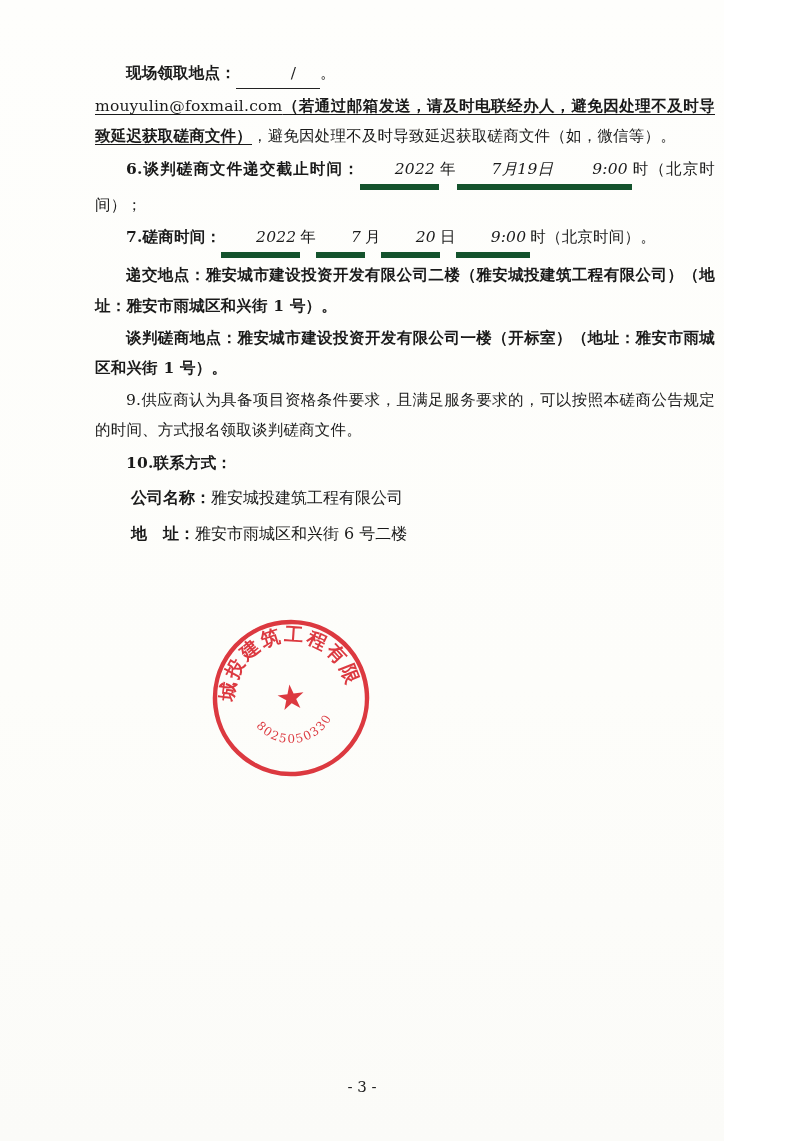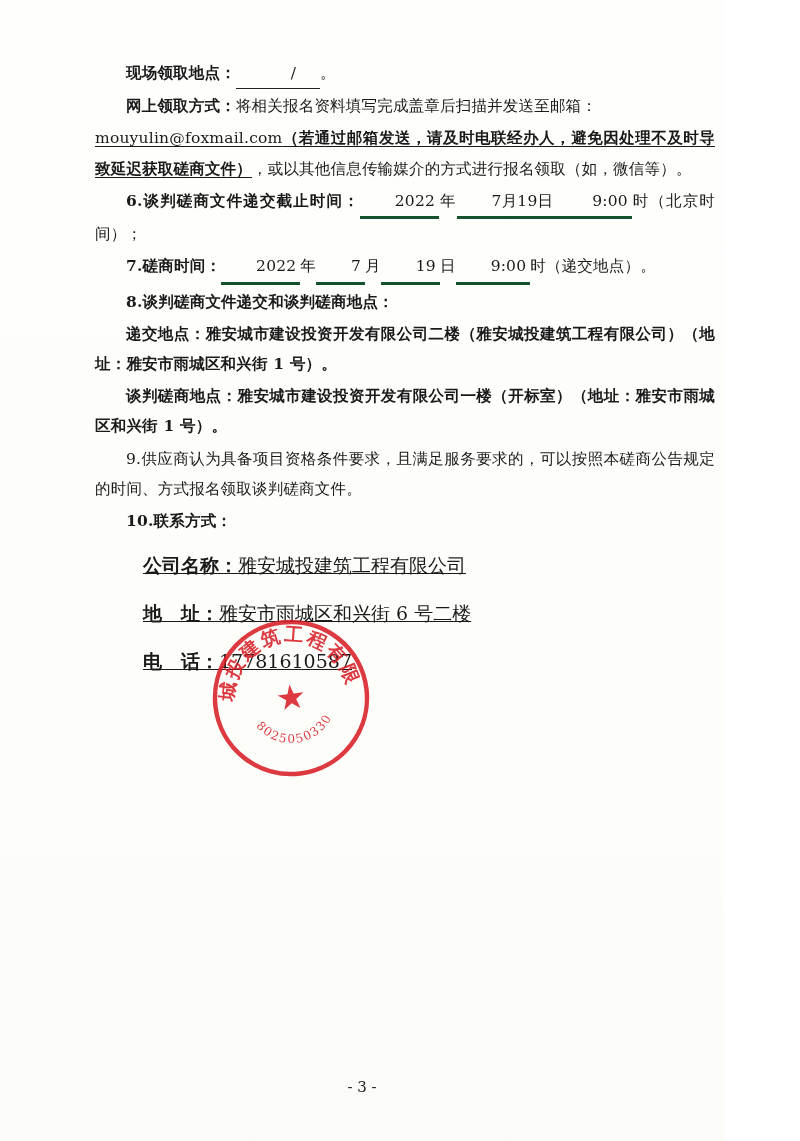--- a/index.html
+++ b/index.html
@@ -59,30 +59,30 @@
     display: inline-block;
     min-width: 84px;
     border-bottom: 1px solid #222;
     text-align: center;
   }
   .num {
     font-family: "DejaVu Serif", "Liberation Serif", serif;
   }
   .gapline {
     display: inline-block;
-    border-bottom: 3px solid #14532d;
+    border-bottom: 6px solid #14532d;
     padding: 0 4px;
+    font-style: italic;
   }
   
   .contact-line {
-    font-size: 19px;
+    font-size: 16px;
     line-height: 2.0;
-    margin: 10px;
+    margin: 4px;
     text-indent: 2em;
-    text-decoration: underline;
   }
   .contact-line .lab {
     font-weight: bold;
   }
   
   .page-number {
     position: absolute;
     left: 0;
     right: 0;
     top: 1078px;
@@ -109,37 +109,33 @@
 
 <div class="page">
   <div class="paper-tint"></div>
 
   <div class="content">
 
     <p class="para indent2">
       <span class="b">现场领取地点：</span><span class="blank-line">/</span><span>。</span>
     </p>
 
-    <p class="para indent2">
-      <span class="b">网上领取方式：</span><span>将相关报名资料填写完成盖章后扫描并发送至邮箱：</span>
-    </p>
 
     <p class="para">
-      <span class="mail">mouyulin@foxmail.com</span><span class="b u">（若通过邮箱发送，请及时电联经办人，避免因处理不及时导致延迟获取磋商文件）</span><span>，或以其他信息传输媒介的方式进行报名领取（如，微信等）。</span>
+      <span class="mail">mouyulin@foxmail.com</span><span class="b u">（若通过邮箱发送，请及时电联经办人，避免因处理不及时导致延迟获取磋商文件）</span><span>，避免因处理不及时导致延迟获取磋商文件（如，微信等）。</span>
     </p>
 
     <p class="para indent2">
       <span class="b">6.谈判磋商文件递交截止时间：</span><span class="gapline num">2022</span><span>年</span><span class="gapline num">7月19日</span><span class="gapline num">9:00</span><span>时</span><span>（北京时间）；</span>
     </p>
 
     <p class="para indent2">
-      <span class="b">7.磋商时间：</span><span class="gapline num">2022</span><span>年</span><span class="gapline num">7</span><span>月</span><span class="gapline num">19</span><span>日</span><span class="gapline num">9:00</span><span>时</span><span>（递交地点）。</span>
+      <span class="b">7.磋商时间：</span><span class="gapline num">2022</span><span>年</span><span class="gapline num">7</span><span>月</span><span class="gapline num">20</span><span>日</span><span class="gapline num">9:00</span><span>时</span><span>（北京时间）。</span>
     </p>
 
-    <p class="para indent2 b">8.谈判磋商文件递交和谈判磋商地点：</p>
 
     <p class="para indent2">
       <span class="b">递交地点：</span><span class="b">雅安城市建设投资开发有限公司二楼（雅安城投建筑工程有限公司）（地址：雅安市雨城区和兴街 1 号）。</span>
     </p>
 
     <p class="para indent2">
       <span class="b">谈判磋商地点：</span><span class="b">雅安城市建设投资开发有限公司一楼（开标室）（地址：雅安市雨城区和兴街 1 号）。</span>
     </p>
 
     <p class="para indent2" style="">9.供应商认为具备项目资格条件要求，且满足服务要求的，可以按照本磋商公告规定的时间、方式报名领取谈判磋商文件。</p>
@@ -148,23 +144,20 @@
     <p class="para indent2 b" style="">10.联系方式：</p>
 
     <p class="contact-line">
       <span class="lab">公司名称：</span><span>雅安城投建筑工程有限公司</span>
     </p>
 
     <p class="contact-line">
       <span class="lab">地　址：</span><span>雅安市雨城区和兴街 6 号二楼</span>
     </p>
 
-    <p class="contact-line">
-      <span class="lab">电　话：</span><span class="num">17781610587</span>
-    </p>
 
 
   </div>
 
   <div class="seal">
     <svg width="162" height="162" viewBox="0 0 162 162" xmlns="http://www.w3.org/2000/svg">
       <defs>
         <path id="sealTopArc" d="M 24,81 A 57,57 0 0 1 138,81"></path>
         <path id="sealBottomArc" d="M 36,81 A 45,45 0 0 0 126,81"></path>
       </defs>

